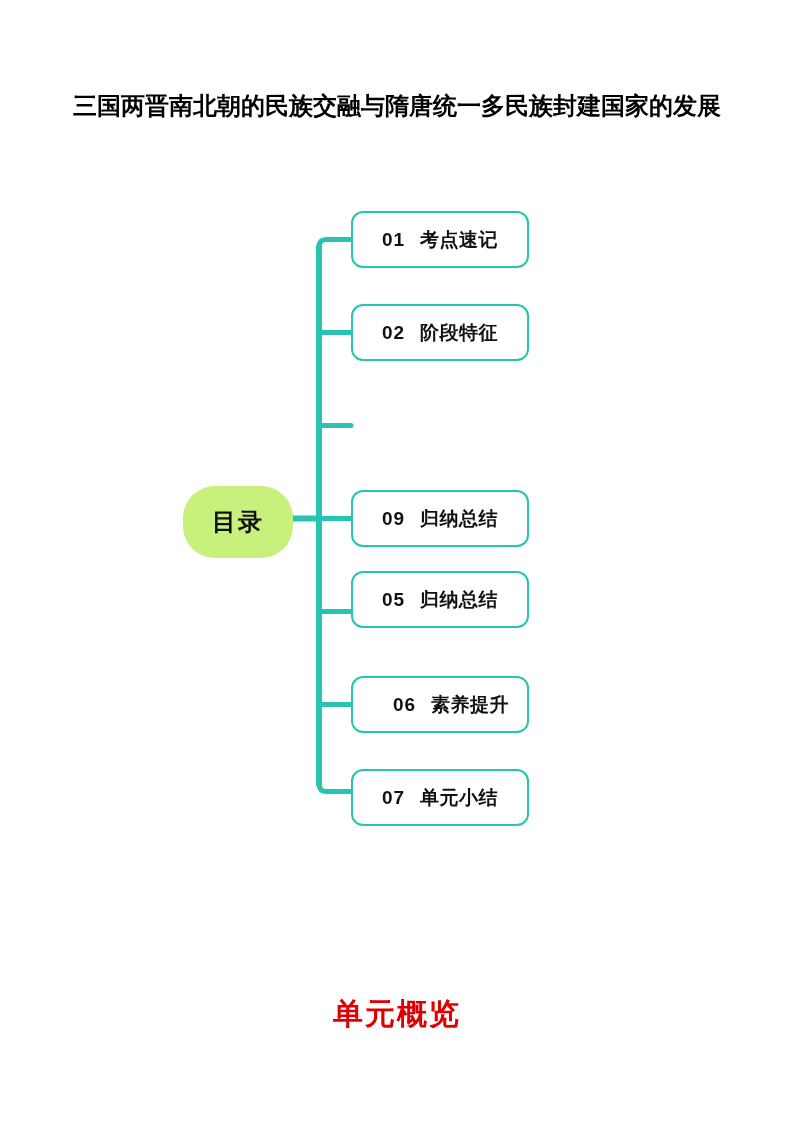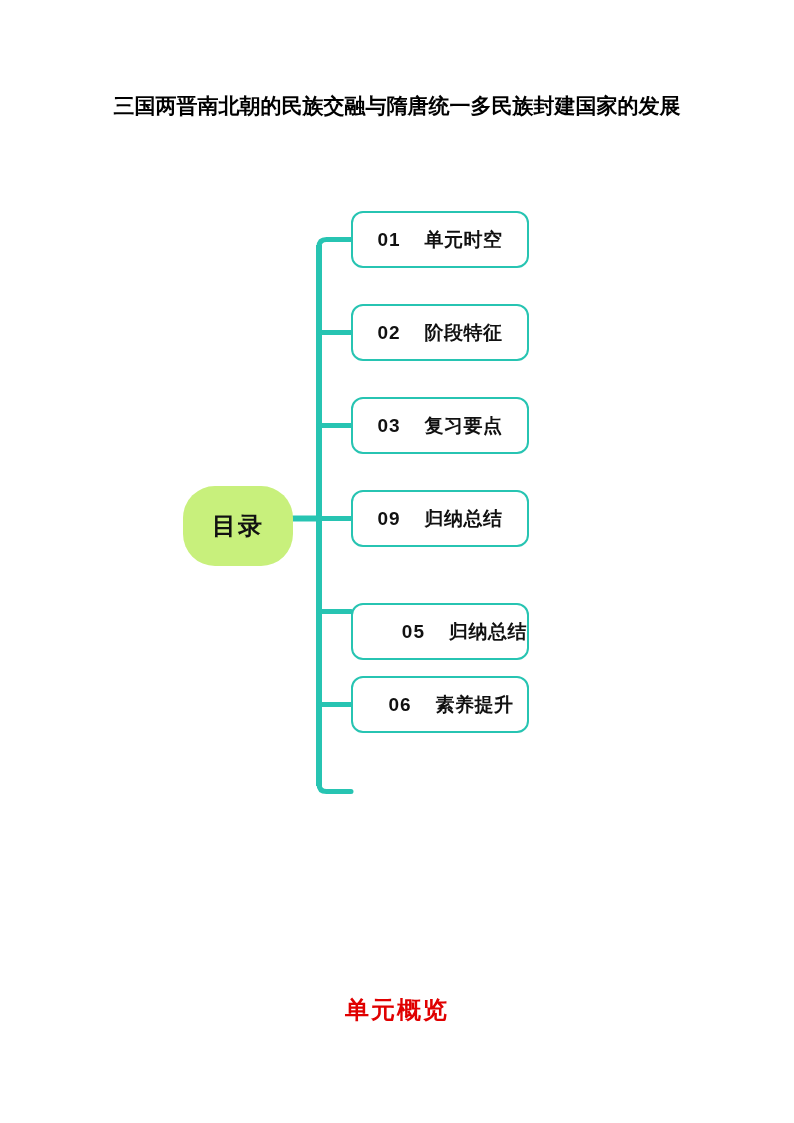--- a/index.html
+++ b/index.html
@@ -25,21 +25,21 @@
     text-align: center;
   }
   .title-line-1 {
     font-size: 20px;
     font-weight: bold;
     line-height: 30px;
     letter-spacing: 0.5px;
     color: #000000;
   }
   .title-line-2 {
-    font-size: 21px;
+    font-size: 24px;
     font-weight: bold;
     line-height: 32px;
     margin-top: 12px;
     letter-spacing: 0px;
     color: #000000;
   }
 
   
   #mindmap {
     position: absolute;
@@ -55,21 +55,21 @@
     width: 794px;
     height: 625px;
   }
 
   
   #root-node {
     position: absolute;
     left: 183px;
     top: 291px;
     width: 110px;
-    height: 80px;
+    height: 72px;
     background: #c8f07c;
     border-radius: 32px;
     display: flex;
     align-items: center;
     justify-content: center;
   }
   #root-node .root-label {
     font-size: 24px;
     font-weight: bold;
     color: #111111;
@@ -92,39 +92,39 @@
   }
   .branch-label {
     font-size: 19px;
     font-weight: bold;
     color: #111111;
     white-space: nowrap;
     letter-spacing: 0.5px;
   }
   .branch-label .idx {
     letter-spacing: 1px;
-    margin-right: 24px;
+    margin-right: 15px;
   }
 
   .n0 { top: 16px; }
   .n1 { top: 109px; justify-content: center; }
   .n2 { top: 202px; }
   .n3 { top: 295px; }
-  .n4 { top: 408px; justify-content: flex-end; }
+  .n4 { top: 376px; }
   .n5 { top: 481px; padding-left: 22px; }
   .n6 { top: 574px; }
 
   
   #footer-text {
     position: absolute;
     left: 0;
     top: 994px;
     width: 794px;
     text-align: center;
-    font-size: 24px;
+    font-size: 30px;
     font-weight: bold;
     color: #e00000;
     letter-spacing: 2px;
   }
 </style>
 </head>
 <body>
 
 <div id="title-block">
   <div class="title-line-2">三国两晋南北朝的民族交融与隋唐统一多民族封建国家的发展</div>
@@ -154,39 +154,39 @@
     <g fill="none" stroke="#27c4b2" stroke-width="6" stroke-linecap="butt">
       <path d="M 291 323.5 L 322 323.5"></path>
     </g>
   </svg>
 
   <div id="root-node">
     <span class="root-label">目录</span>
   </div>
 
   <div class="branch-node n0">
-    <span class="branch-label"><span class="idx">01</span><span>单元时空</span></span>
+    <span class="branch-label"><span class="idx">01</span><span>考点速记</span></span>
   </div>
 
   <div class="branch-node n1">
     <span class="branch-label"><span class="idx">02</span><span>阶段特征</span></span>
   </div>
 
-  <div class="branch-node n2">
-    <span class="branch-label"><span class="idx">03</span><span>复习要点</span></span>
-  </div>
 
   <div class="branch-node n3">
     <span class="branch-label"><span class="idx">09</span><span>归纳总结</span></span>
   </div>
 
   <div class="branch-node n4">
     <span class="branch-label"><span class="idx">05</span><span>归纳总结</span></span>
   </div>
 
   <div class="branch-node n5">
     <span class="branch-label"><span class="idx">06</span><span>素养提升</span></span>
   </div>
 
+  <div class="branch-node n6">
+    <span class="branch-label"><span class="idx">07</span><span>单元小结</span></span>
+  </div>
 
 </div>
 
 <div id="footer-text">单元概览</div>
 
 </body></html>

